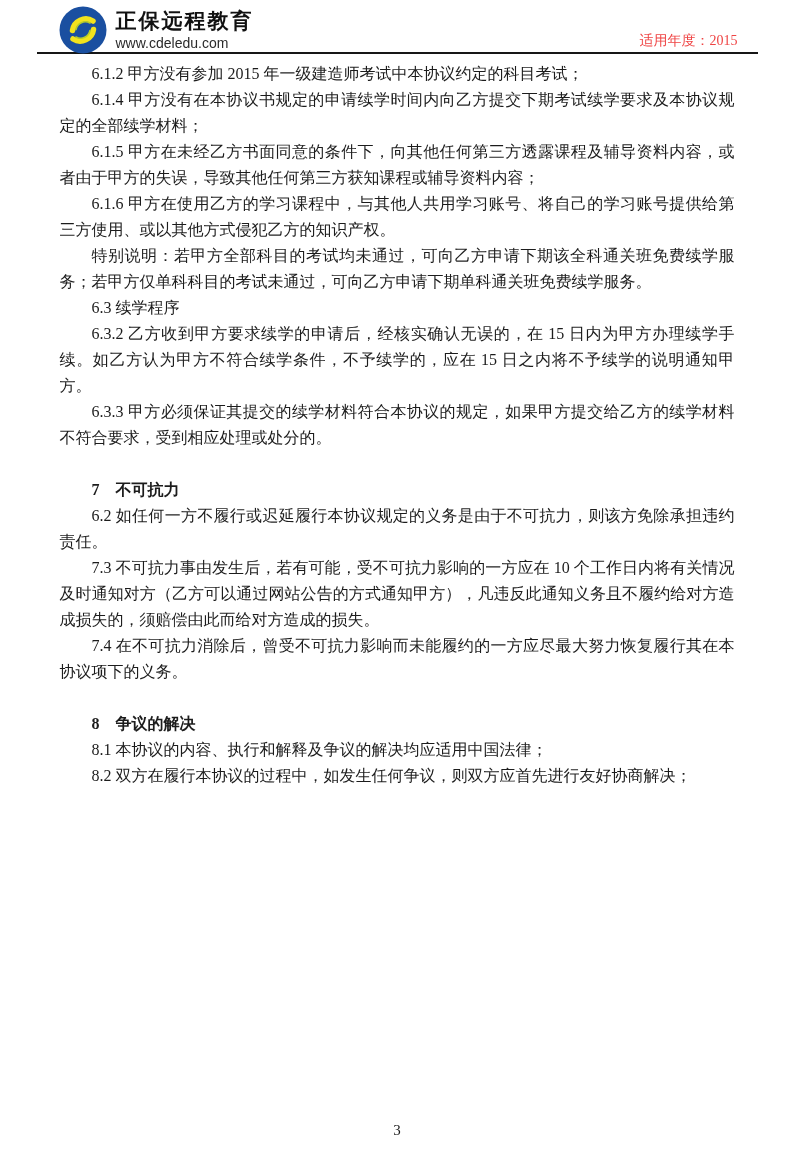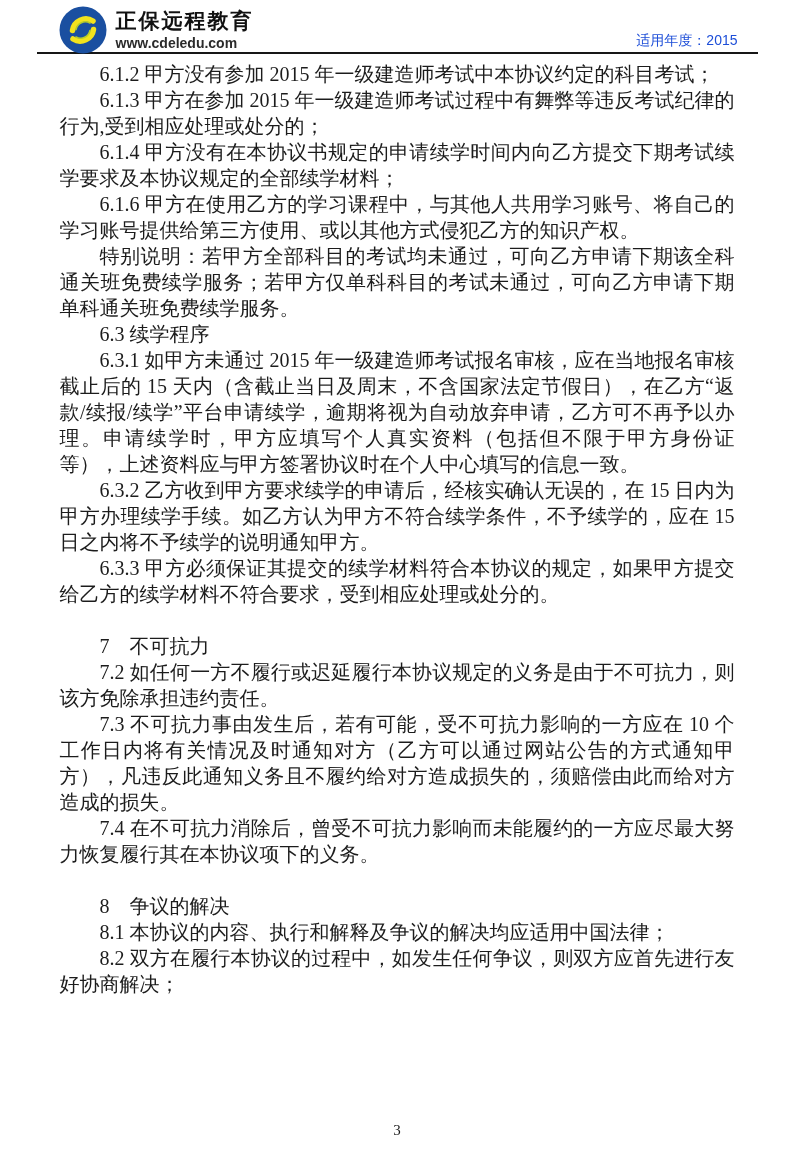--- a/index.html
+++ b/index.html
@@ -27,51 +27,51 @@
   .brand-text { margin-left: 9px; font-family: "Liberation Sans", "DejaVu Sans", sans-serif; }
   .brand-name {
     font-size: 21px;
     font-weight: bold;
     color: #111111;
     letter-spacing: 2px;
     line-height: 26px;
   }
   .brand-url {
     font-size: 14px;
-    font-weight: bold;
+    font-weight: normal;
     color: #2b2b2b;
     line-height: 18px;
   }
   .year {
     align-self: flex-end;
     font-size: 14px;
-    color: #1d4ed8;
+    color: #ef4444;
     padding-right: 18px;
     padding-bottom: 2px;
-    font-family: Liberation Sans, sans-serif;
+    font-family: Liberation Serif, serif;
     margin-left: 16px;
   }
   .divider {
     border: none;
     border-top: 2px solid #161616;
     margin: 0 8px;
   }
   
   .doc-body {
     padding: 7px 31px 0 31px;
-    font-size: 20px;
+    font-size: 16px;
     line-height: 26px;
     text-align: justify;
   }
   .para {
     text-indent: 2em;
   }
   .heading {
     text-indent: 2em;
-    font-weight: normal;
+    font-weight: bold;
   }
   .heading.spaced { margin-top: 26px; }
   .subheading { text-indent: 2em; }
   
   .footer {
     position: absolute;
     bottom: 14px;
     left: 0;
     width: 100%;
     text-align: center;
@@ -100,30 +100,29 @@
         <div class="brand-url">www.cdeledu.com</div>
       </span>
     </div>
     <div class="year">适用年度：2015</div>
   </div>
 
   <hr class="divider">
 
   <div class="doc-body">
     <p class="para">6.1.2 甲方没有参加 2015 年一级建造师考试中本协议约定的科目考试；</p>
-    <p class="para">6.1.3 甲方在参加 2015 年一级建造师考试过程中有舞弊等违反考试纪律的行为,受到相应处理或处分的；</p>
     <p class="para">6.1.4 甲方没有在本协议书规定的申请续学时间内向乙方提交下期考试续学要求及本协议规定的全部续学材料；</p>
+    <p class="para">6.1.5 甲方在未经乙方书面同意的条件下，向其他任何第三方透露课程及辅导资料内容，或者由于甲方的失误，导致其他任何第三方获知课程或辅导资料内容；</p>
     <p class="para">6.1.6 甲方在使用乙方的学习课程中，与其他人共用学习账号、将自己的学习账号提供给第三方使用、或以其他方式侵犯乙方的知识产权。</p>
     <p class="para">特别说明：若甲方全部科目的考试均未通过，可向乙方申请下期该全科通关班免费续学服务；若甲方仅单科科目的考试未通过，可向乙方申请下期单科通关班免费续学服务。</p>
     <p class="subheading">6.3 续学程序</p>
-    <p class="para">6.3.1 如甲方未通过 2015 年一级建造师考试报名审核，应在当地报名审核截止后的 15 天内（含截止当日及周末，不含国家法定节假日），在乙方“返款/续报/续学”平台申请续学，逾期将视为自动放弃申请，乙方可不再予以办理。申请续学时，甲方应填写个人真实资料（包括但不限于甲方身份证等），上述资料应与甲方签署协议时在个人中心填写的信息一致。</p>
     <p class="para">6.3.2 乙方收到甲方要求续学的申请后，经核实确认无误的，在 15 日内为甲方办理续学手续。如乙方认为甲方不符合续学条件，不予续学的，应在 15 日之内将不予续学的说明通知甲方。</p>
     <p class="para">6.3.3 甲方必须保证其提交的续学材料符合本协议的规定，如果甲方提交给乙方的续学材料不符合要求，受到相应处理或处分的。</p>
     <p class="heading spaced">7　不可抗力</p>
-    <p class="para">7.2 如任何一方不履行或迟延履行本协议规定的义务是由于不可抗力，则该方免除承担违约责任。</p>
+    <p class="para">6.2 如任何一方不履行或迟延履行本协议规定的义务是由于不可抗力，则该方免除承担违约责任。</p>
     <p class="para">7.3 不可抗力事由发生后，若有可能，受不可抗力影响的一方应在 10 个工作日内将有关情况及时通知对方（乙方可以通过网站公告的方式通知甲方），凡违反此通知义务且不履约给对方造成损失的，须赔偿由此而给对方造成的损失。</p>
     <p class="para">7.4 在不可抗力消除后，曾受不可抗力影响而未能履约的一方应尽最大努力恢复履行其在本协议项下的义务。</p>
     <p class="heading spaced">8　争议的解决</p>
     <p class="para">8.1 本协议的内容、执行和解释及争议的解决均应适用中国法律；</p>
     <p class="para">8.2 双方在履行本协议的过程中，如发生任何争议，则双方应首先进行友好协商解决；</p>
 
   </div>
 
   <div class="footer">
     <span>3</span>

